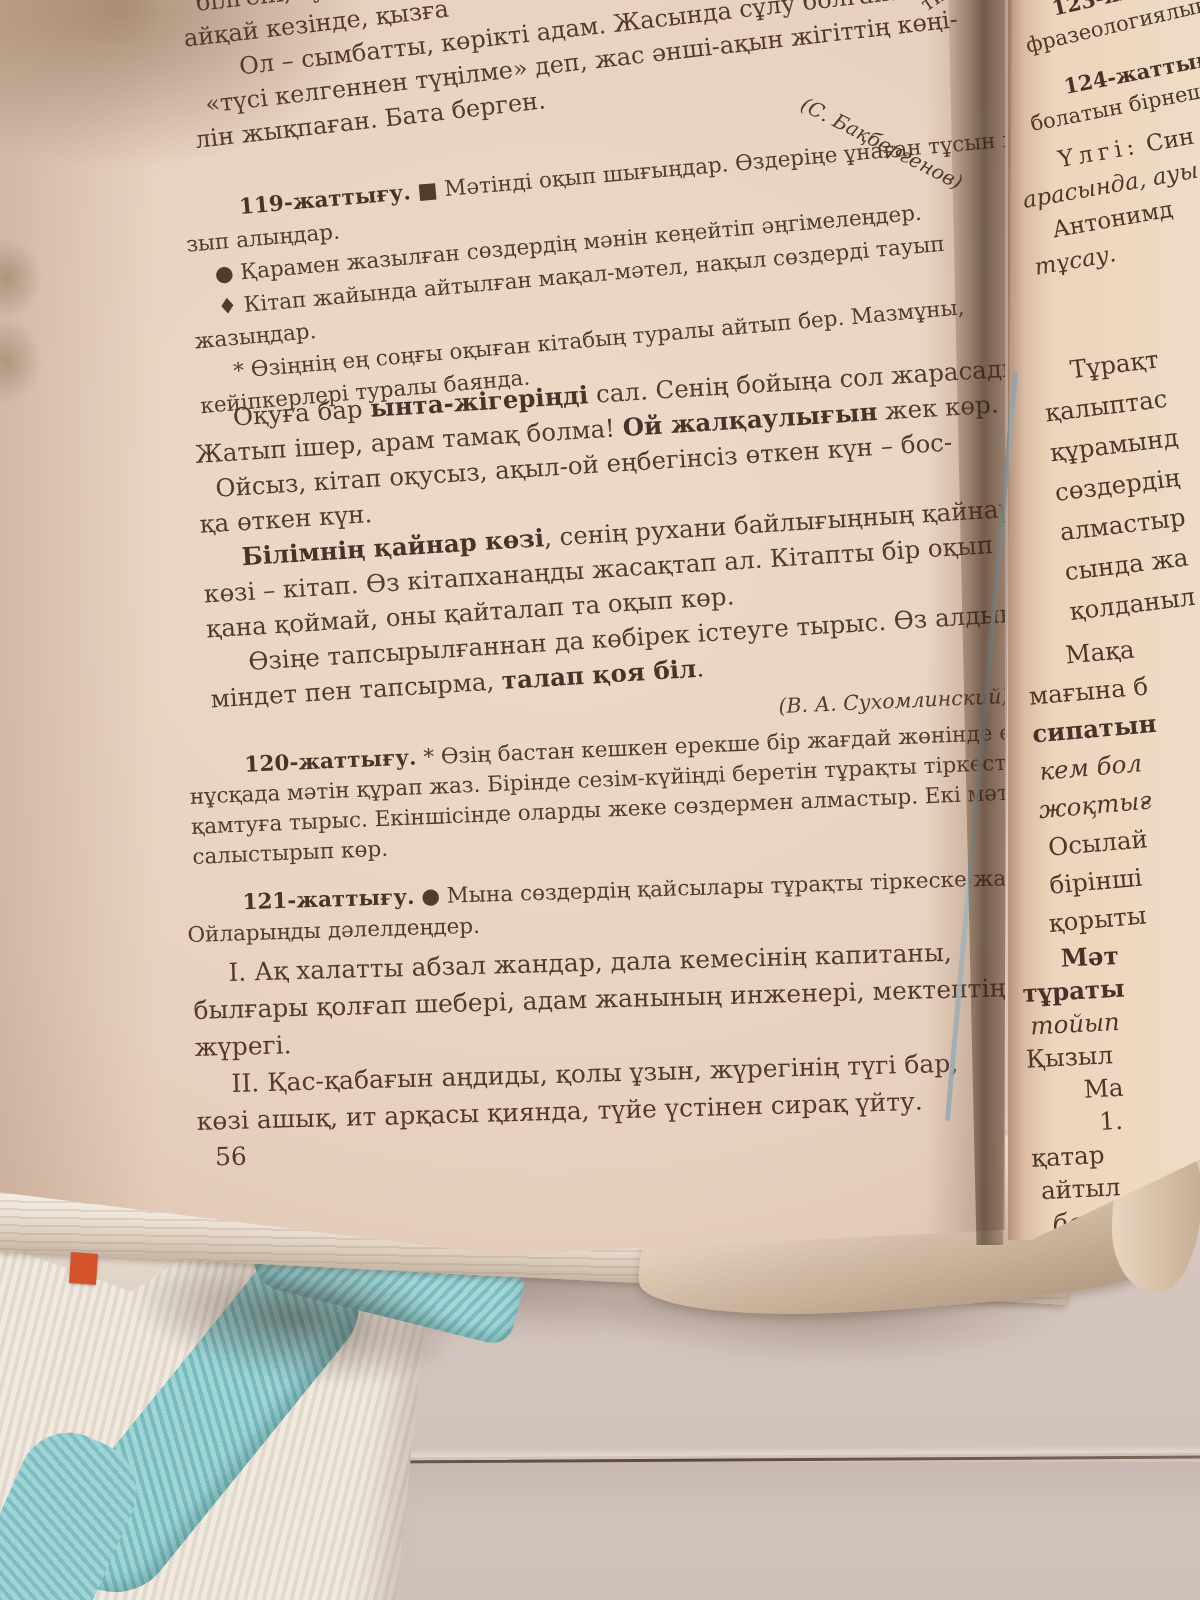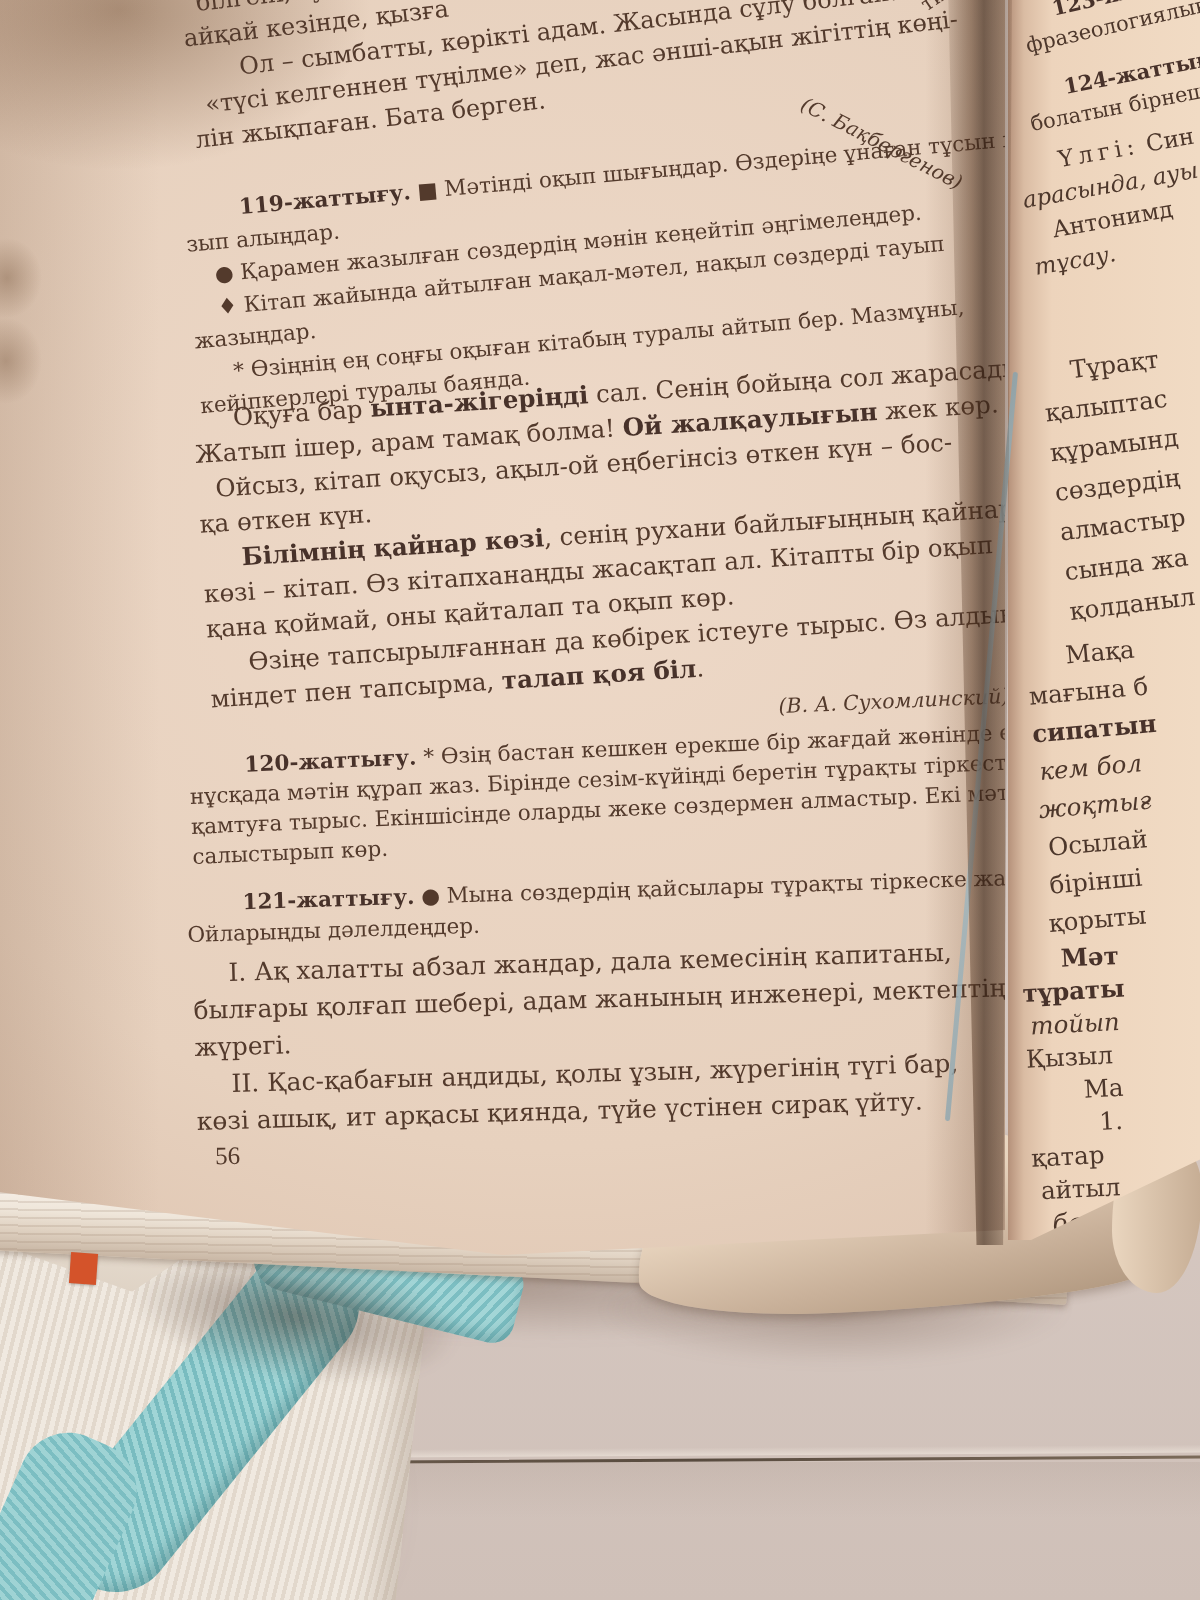--- a/index.html
+++ b/index.html
@@ -105,21 +105,21 @@
 
   #tb-top{left:178px;top:-12px;width:840px;font-size:24px;line-height:34px;transform:rotate(-6.5deg);}
   #corner-frag{left:916px;top:-4px;font-size:20px;transform:rotate(-34deg);}
   #attr-top{left:808px;top:92px;font-size:20px;transform:rotate(27deg);}
   #tb-119{left:182px;top:196px;width:840px;font-size:21.5px;line-height:32.5px;transform:rotate(-5deg);}
   #tb-quote{left:192px;top:402px;width:830px;font-size:24.5px;line-height:35px;transform:rotate(-3.6deg);}
   #attr-quote{left:778px;top:694px;font-size:20.5px;transform:rotate(-2.5deg);}
   #tb-120{left:188px;top:752px;width:850px;font-size:21.5px;line-height:30px;transform:rotate(-2.4deg);}
   #tb-121{left:186px;top:888px;width:850px;font-size:21.5px;line-height:31px;transform:rotate(-1.8deg);}
   #tb-lists{left:192px;top:955px;width:840px;font-size:25px;line-height:37px;transform:rotate(-1.6deg);}
-  #page-num{position:absolute;left:215px;top:1142px;font-size:25px;color:#533a2c;transform:rotate(-1deg);font-family:Liberation Serif, serif;}
+  #page-num{position:absolute;left:215px;top:1142px;font-size:25px;color:#533a2c;transform:rotate(-1deg);}
 
   .rtb{position:absolute;color:#4d372b;transform-origin:left top;}
   #rp-g1{left:8px;top:2px;font-size:21px;line-height:30px;transform:rotate(-13deg);}
   #rp-g2{left:14px;top:80px;font-size:21px;line-height:30px;transform:rotate(-11deg);}
   #rp-g3{left:6px;top:150px;font-size:23px;line-height:34px;transform:rotate(-10deg);}
   #rp-g4{left:30px;top:354px;font-size:24.5px;line-height:40px;transform:rotate(-7deg);}
   #rp-g5{left:16px;top:640px;font-size:24.5px;line-height:38px;transform:rotate(-5deg);}
   #rp-g6{left:12px;top:944px;font-size:24.5px;line-height:33px;transform:rotate(-3deg);}
 </style>
 </head>

